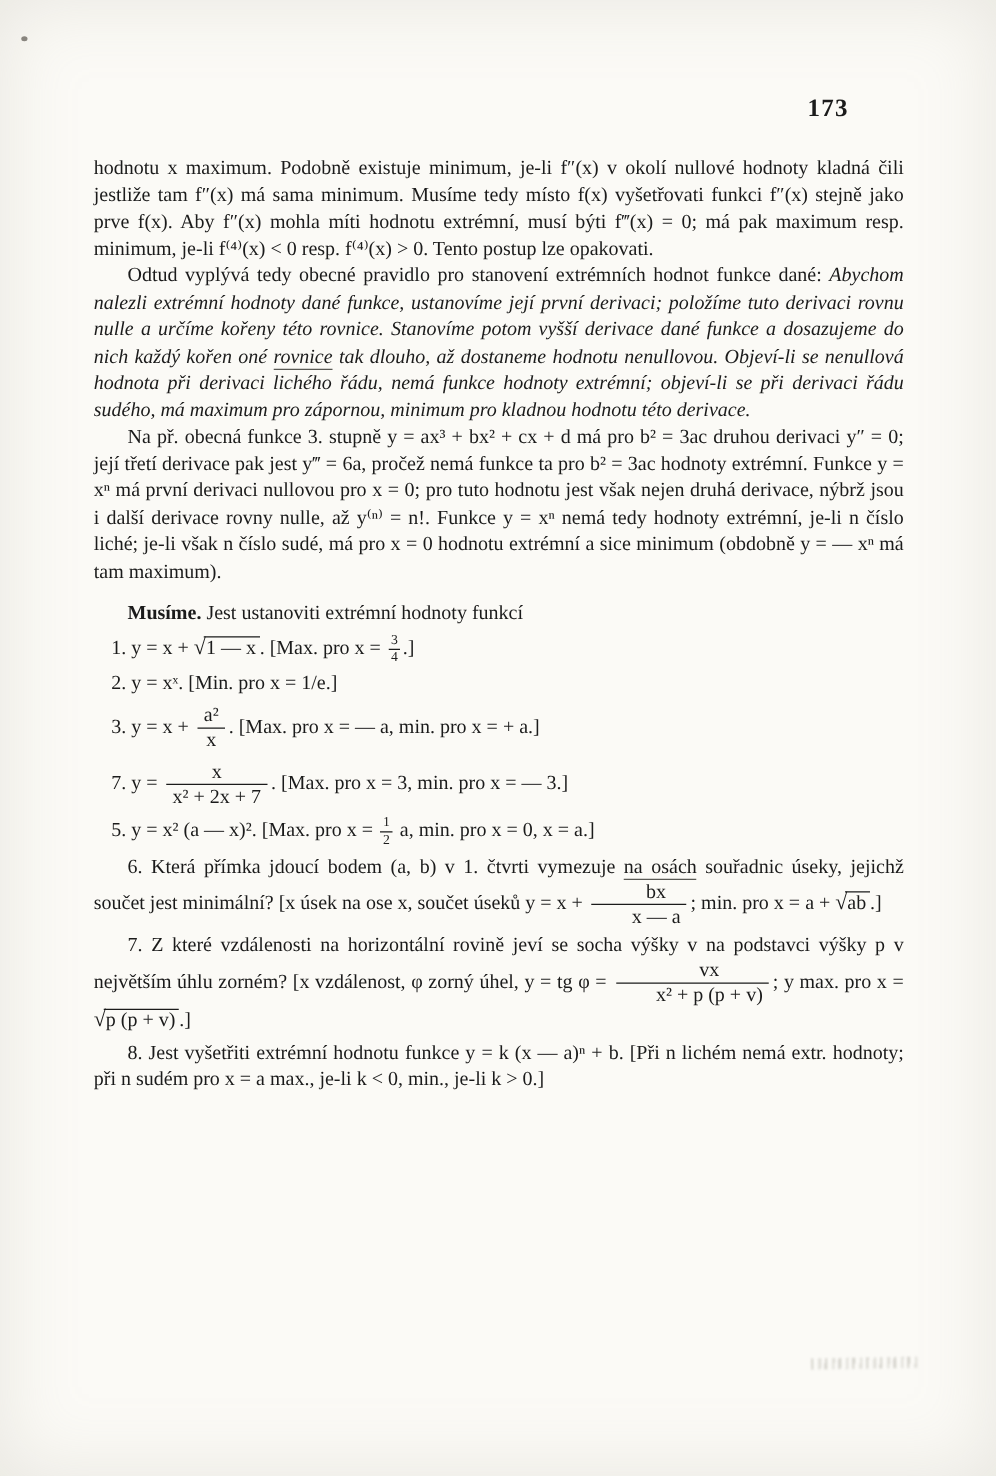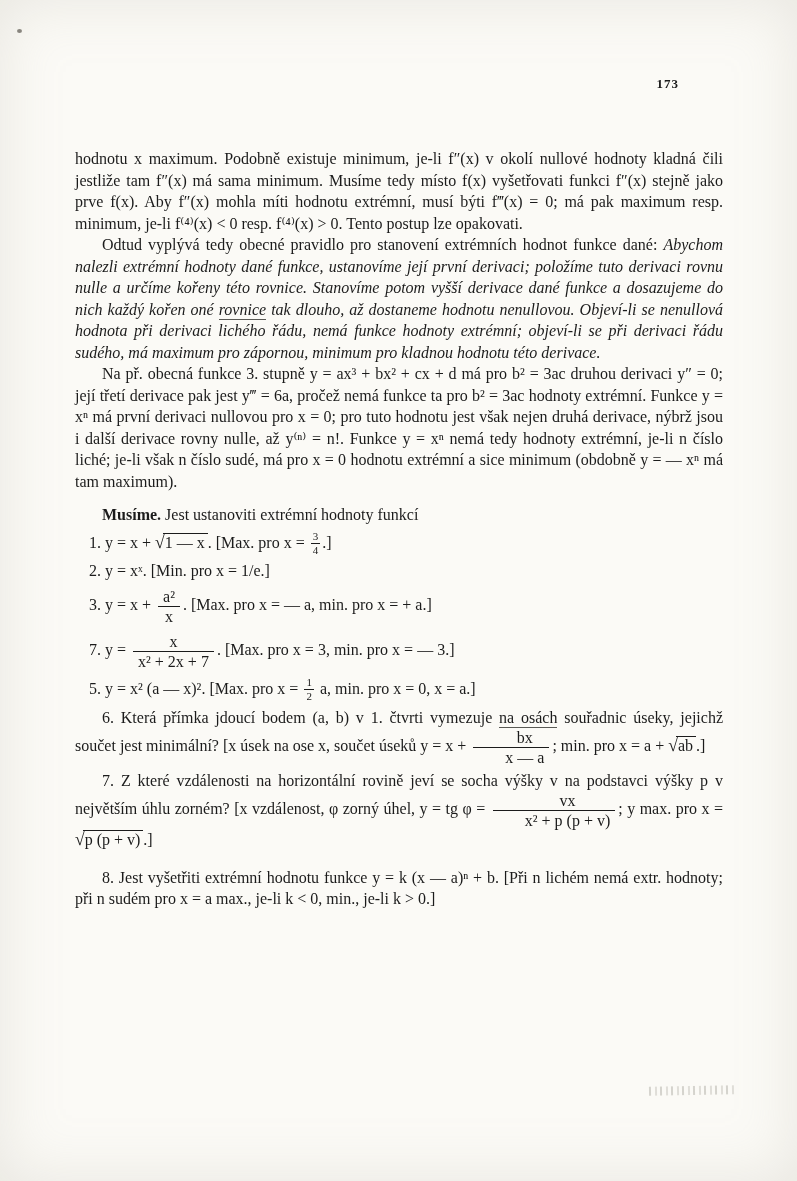--- a/index.html
+++ b/index.html
@@ -11,28 +11,28 @@
     background: #fbfaf6;
     box-shadow: inset 0 0 60px rgba(180,175,160,0.25);
     font-family: "Liberation Serif", "DejaVu Serif", serif;
     color: #1b1b1b;
     overflow: hidden;
   }
   .pagenum {
     position: absolute;
     top: 76px;
     right: 118px;
-    font-size: 13px;
+    font-size: 20px;
     font-weight: bold;
     letter-spacing: 1px;
   }
   .text-col {
     position: absolute;
     left: 75px;
-    top: 148px;
+    top: 124px;
     width: 648px;
     font-size: 16px;
     line-height: 21.5px;
   }
   .para { margin: 0; text-align: justify; }
   .indent { text-indent: 27px; }
   .it { font-style: italic; font-family: Liberation Serif, serif; }
   .bold { font-weight: bold; }
   .pencil { border-bottom: 1.5px solid rgba(60,60,55,0.85); padding-bottom: 1px; }
   .exercises-heading { margin-top: 12px; margin-bottom: 5px; }
@@ -105,19 +105,19 @@
     <div class="ex ex-tall"><span>3. y = x + </span><span class="frac"><span class="num">a²</span><span class="den">x</span></span><span>. [Max. pro x = — a, min. pro x = + a.]</span></div>
 
     <div class="ex ex-tall"><span>7. y = </span><span class="frac"><span class="num">x</span><span class="den">x² + 2x + 7</span></span><span>. [Max. pro x = 3, min. pro x = — 3.]</span></div>
 
     <div class="ex"><span>5. y = x² (a — x)². [Max. pro x = </span><span class="sfrac"><span class="num">1</span><span class="den">2</span></span><span> a, min. pro x = 0, x = a.]</span></div>
 
     <p class="para indent" style="margin-top:5px"><span>6. Která přímka jdoucí bodem (a, b) v 1. čtvrti vymezuje </span><span class="pencil">na osách</span><span> souřadnic úseky, jejichž součet jest minimální? [x úsek na ose x, součet úseků y = x + </span><span class="frac"><span class="num">bx</span><span class="den">x — a</span></span><span>; min. pro x = a + </span><span class="sqrt"><span class="rad">√</span><span class="vinc">ab</span></span><span>.]</span></p>
 
     <p class="para indent" style="margin-top:4px"><span>7. Z které vzdálenosti na horizontální rovině jeví se socha výšky v na podstavci výšky p v největším úhlu zorném? [x vzdálenost, φ zorný úhel, y = tg φ = </span><span class="frac"><span class="num">vx</span><span class="den">x² + p (p + v)</span></span><span>; y max. pro x = </span><span class="sqrt"><span class="rad">√</span><span class="vinc">p (p + v)</span></span><span>.]</span></p>
 
-    <p class="para indent" style="margin-top:16px">8. Jest vyšetřiti extrémní hodnotu funkce y = k (x — a)ⁿ + b. [Při n lichém nemá extr. hodnoty; při n sudém pro x = a max., je-li k &lt; 0, min., je-li k &gt; 0.]</p>
+    <p class="para indent" style="margin-top:4px">8. Jest vyšetřiti extrémní hodnotu funkce y = k (x — a)ⁿ + b. [Při n lichém nemá extr. hodnoty; při n sudém pro x = a max., je-li k &lt; 0, min., je-li k &gt; 0.]</p>
 
   </div>
 
   <div class="smudge"></div>
 
 </div>
 
 </body></html>

